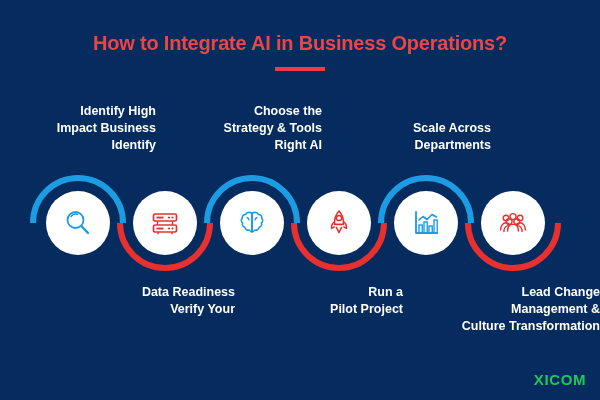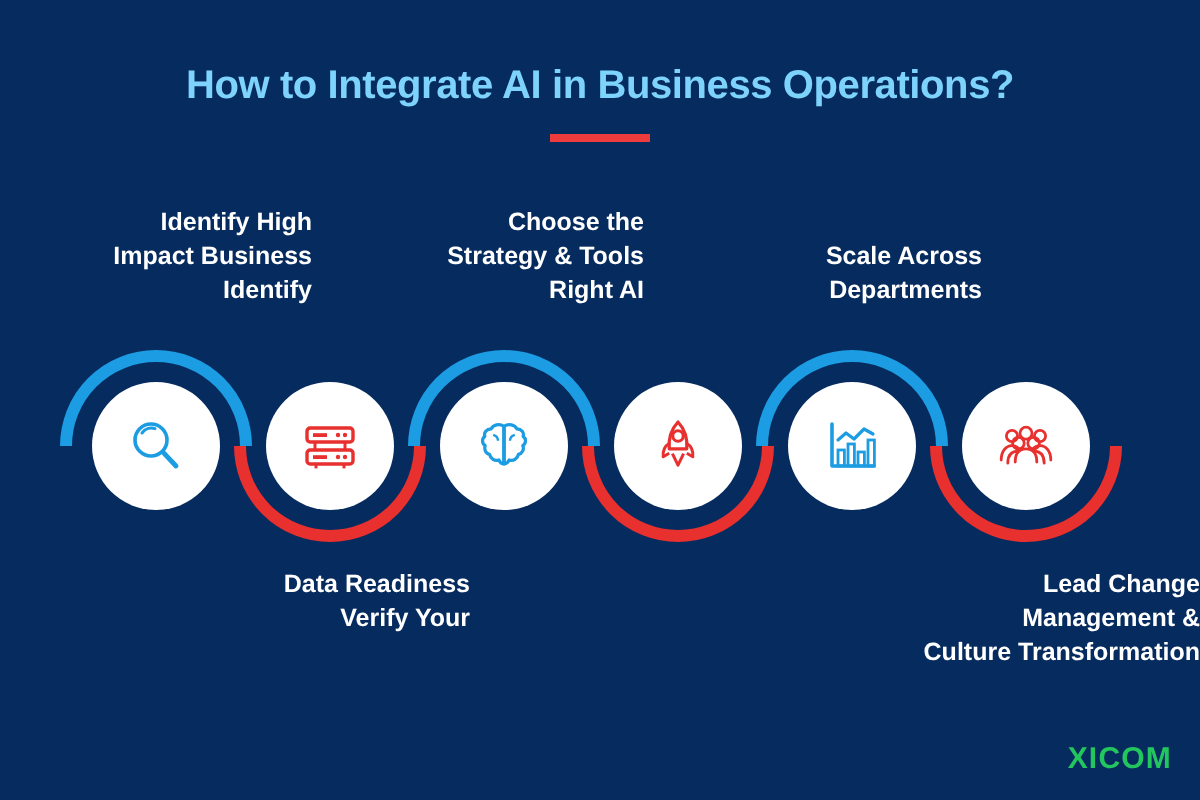--- a/index.html
+++ b/index.html
@@ -20,21 +20,21 @@
     top: 0;
     width: 600px;
     height: 400px;
   }
   .title {
     position: absolute;
     left: 0;
     top: 32px;
     width: 600px;
     text-align: center;
-    color: #7dd3fc;
+    color: #ef4444;
     font-size: 20px;
     font-weight: bold;
     letter-spacing: -0.2px;
   }
   .title-rule {
     position: absolute;
     left: 275px;
     top: 67px;
     width: 50px;
     height: 4px;
@@ -145,20 +145,25 @@
       <svg width="32" height="32" viewBox="0 0 32 32">
         <path d="M16 6.2 C13.6 4.6 10.6 5.4 9.6 7.4 C7.2 7.5 5.8 9.4 6.4 11.2 C4.8 12.4 4.9 14.8 6.6 15.8 C5.8 17.6 6.8 19.8 8.8 20.2 C9.2 22.4 11.4 23.8 13.4 23 C14.2 24.6 15.4 25 16 25 Z" fill="none" stroke="#1b9ce3" stroke-width="1.6" stroke-linejoin="round"></path>
         <path d="M16 6.2 C18.4 4.6 21.4 5.4 22.4 7.4 C24.8 7.5 26.2 9.4 25.6 11.2 C27.2 12.4 27.1 14.8 25.4 15.8 C26.2 17.6 25.2 19.8 23.2 20.2 C22.8 22.4 20.6 23.8 18.6 23 C17.8 24.6 16.6 25 16 25 Z" fill="none" stroke="#1b9ce3" stroke-width="1.6" stroke-linejoin="round"></path>
         <line x1="16" y1="6.2" x2="16" y2="25" stroke="#1b9ce3" stroke-width="1.4"></line>
         <path d="M10.6 10.4 C12 10.8 13 12 13 13.4" fill="none" stroke="#1b9ce3" stroke-width="1.2"></path>
         <path d="M21.4 10.4 C20 10.8 19 12 19 13.4" fill="none" stroke="#1b9ce3" stroke-width="1.2"></path>
       </svg>
     </span>
   </div>
 
+  <div class="step-label" style="left:275px; top:284px; width:128px;">
+    <div>Run a</div>
+    <div>Pilot Project</div>
+    <div></div>
+  </div>
   <div class="circle" style="left:307px; top:191px;">
     <span>
       <svg width="32" height="32" viewBox="0 0 32 32">
         <path d="M16 4 C19.4 7.6 20.8 12.4 20.4 17.4 L11.6 17.4 C11.2 12.4 12.6 7.6 16 4 Z" fill="none" stroke="#e8302f" stroke-width="1.6" stroke-linejoin="round"></path>
         <circle cx="16" cy="11" r="2.6" fill="none" stroke="#e8302f" stroke-width="1.5"></circle>
         <path d="M11.7 14.6 C9.4 16 8.3 18.6 8.6 21.4 L11.6 19.6" fill="none" stroke="#e8302f" stroke-width="1.5" stroke-linejoin="round"></path>
         <path d="M20.3 14.6 C22.6 16 23.7 18.6 23.4 21.4 L20.4 19.6" fill="none" stroke="#e8302f" stroke-width="1.5" stroke-linejoin="round"></path>
         <path d="M13.2 19.8 L16 25.6 L18.8 19.8" fill="none" stroke="#e8302f" stroke-width="1.5" stroke-linejoin="round"></path>
       </svg>
     </span>

